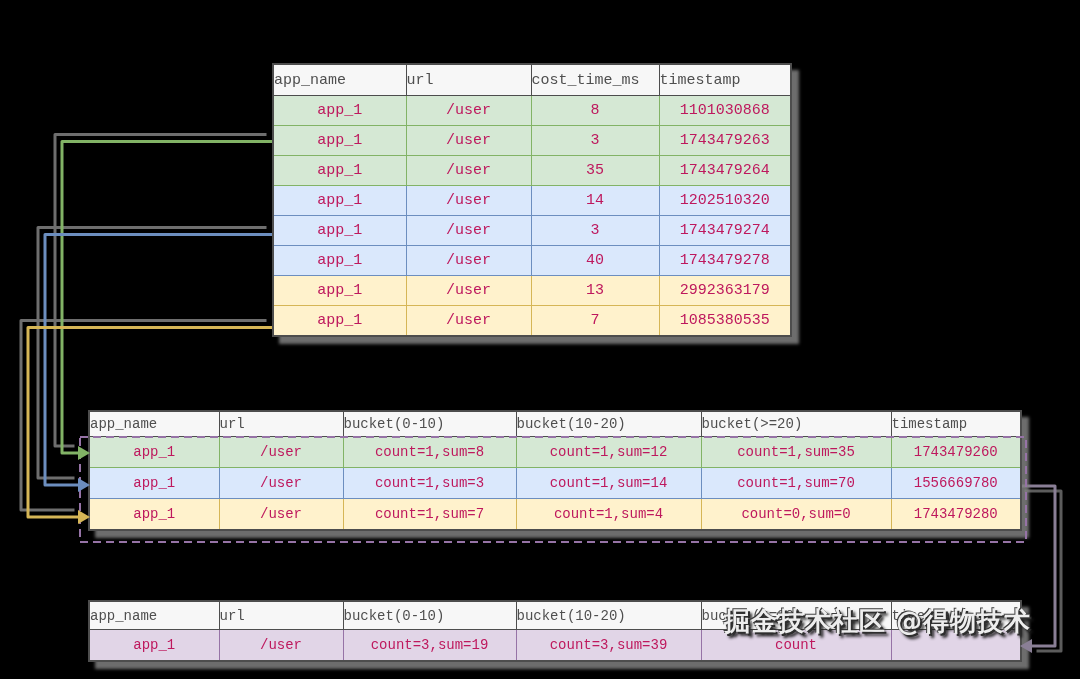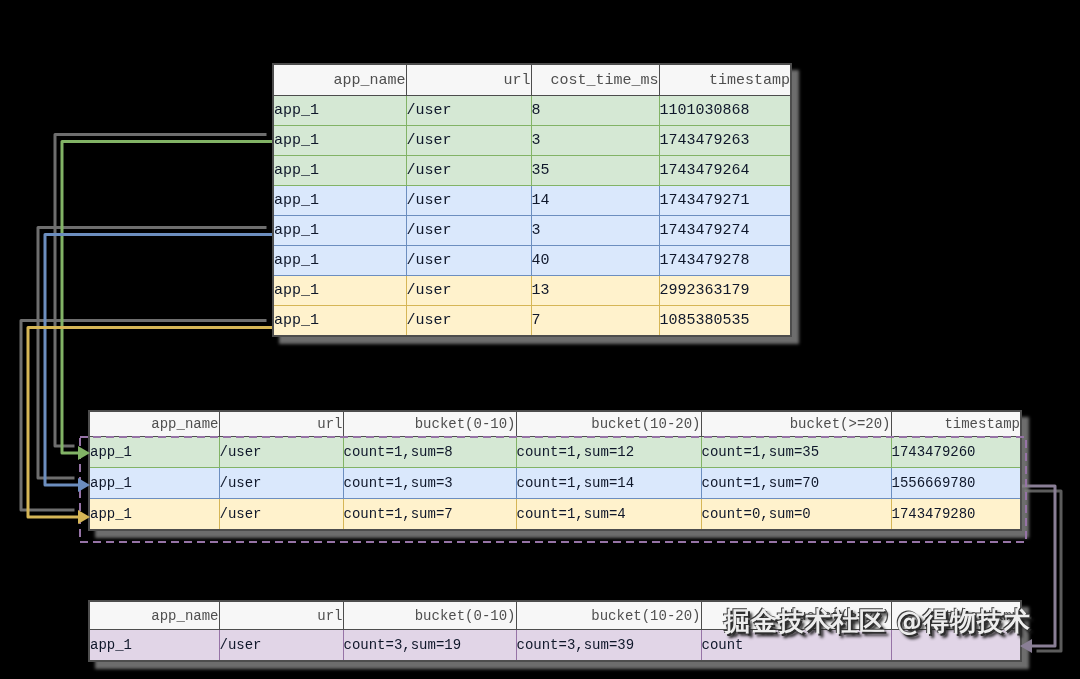--- a/index.html
+++ b/index.html
@@ -8,22 +8,22 @@
   .svg-layer{position:absolute;left:0;top:0;z-index:1;}
   .svg-overlay{position:absolute;left:0;top:0;z-index:3;pointer-events:none;}
   .tbl-wrap{position:absolute;z-index:2;}
   .tbl-wrap-top{left:272px;top:63px;width:518px;}
   .tbl-wrap-mid{left:88px;top:410px;width:932px;}
   .tbl-wrap-bot{left:88px;top:600px;width:932px;}
   table{border-collapse:collapse;table-layout:fixed;width:100%;
         border:2px solid #4d4d4d;background:#f7f7f7;
         box-shadow:7px 7px 3px rgba(128,128,128,0.85);}
   th{background:#f7f7f7;border:1px solid #4d4d4d;color:#4f4f4f;font-weight:normal;
-     font-size:15px;text-align:right;padding:0;}
-  td{font-size:15px;text-align:left;color:#0f172a;padding:0;}
+     font-size:15px;text-align:left;padding:0;}
+  td{font-size:15px;text-align:center;color:#be185d;padding:0;}
   .t-top th{height:30px;}
   .t-top td{height:29px;}
   .t-mid th{height:24px;font-size:14px;}
   .t-mid td{height:30px;font-size:14px;}
   .t-bot th{height:27px;font-size:14px;}
   .t-bot td{height:30px;font-size:14px;}
   tr.g td{background:#d5e8d4;border:1px solid #82b366;}
   tr.b td{background:#dae8fc;border:1px solid #6c8ebf;}
   tr.y td{background:#fff2cc;border:1px solid #d6b656;}
   tr.p td{background:#e1d5e7;border:1px solid #9673a6;}
@@ -86,21 +86,21 @@
       <tr class="g">
         <td>app_1</td>
         <td>/user</td>
         <td>35</td>
         <td>1743479264</td>
       </tr>
       <tr class="b">
         <td>app_1</td>
         <td>/user</td>
         <td>14</td>
-        <td>1743479271</td>
+        <td>1202510320</td>
       </tr>
       <tr class="b">
         <td>app_1</td>
         <td>/user</td>
         <td>3</td>
         <td>1743479274</td>
       </tr>
       <tr class="b">
         <td>app_1</td>
         <td>/user</td>

